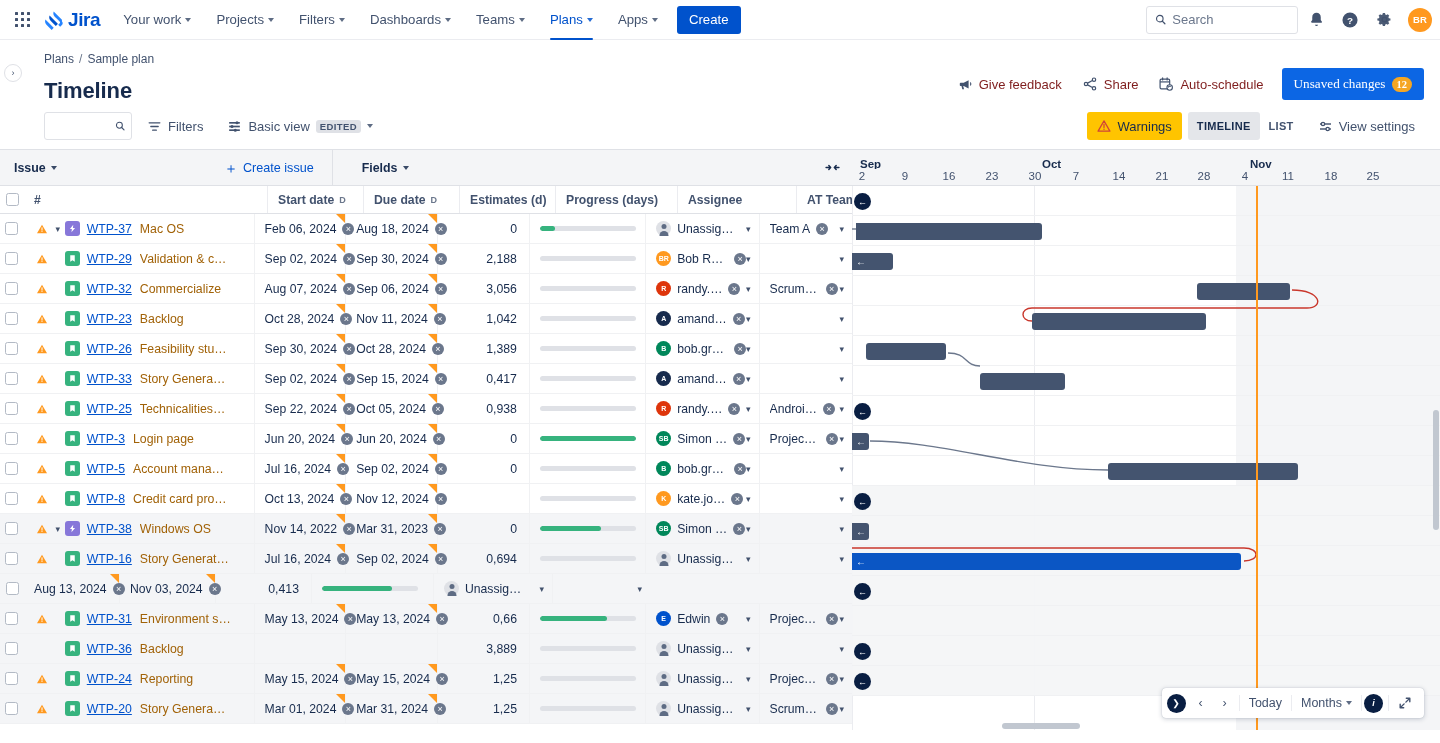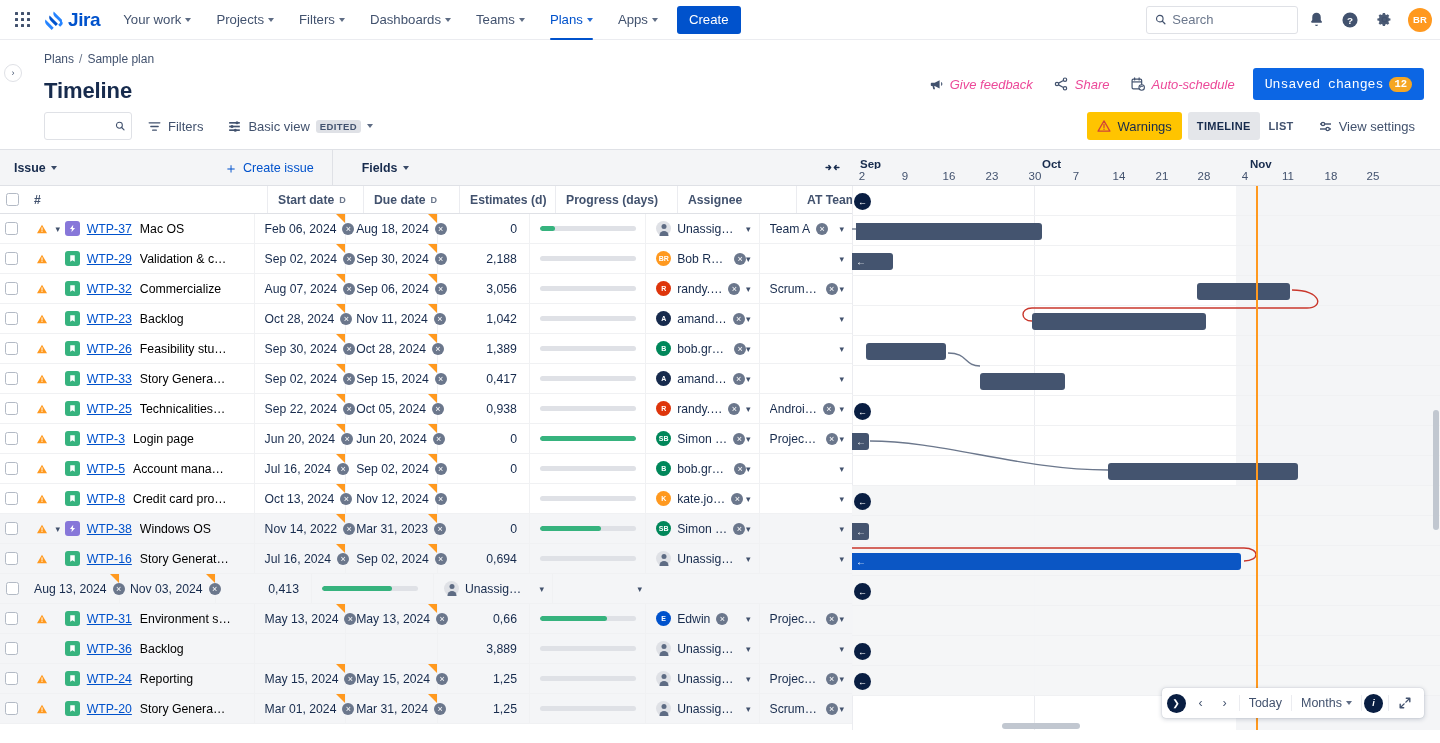--- a/index.html
+++ b/index.html
@@ -75,28 +75,28 @@
   .pagehead { padding: 12px 16px 0 44px; position: relative; }
   .breadcrumb { display: flex; align-items: center; gap: 5px; font-size: 12px; color: #42526e; }
   .breadcrumb a { color: #42526e; text-decoration: none; cursor: pointer; }
   .bcsep { color: #6b778c; }
   .titlerow { display: flex; align-items: flex-end; justify-content: space-between; margin-top: 2px; }
   .pagetitle { font-size: 22px; font-weight: 600; color: #172b4d; letter-spacing: -0.1px; }
   .headactions { display: flex; align-items: center; gap: 4px; padding-bottom: 4px; }
   .hbtn {
     display: flex; align-items: center; gap: 6px; height: 30px; padding: 0 8px;
     border: none; background: transparent; border-radius: 3px;
-    font-size: 13px; color: #ec4899; cursor: pointer;
-    font-family: "Liberation Sans", sans-serif; white-space: nowrap; font-style: italic;
+    font-size: 13px; color: #7f1d1d; cursor: pointer;
+    font-family: "Liberation Sans", sans-serif; white-space: nowrap;
   }
   .unsaved {
     display: flex; align-items: center; gap: 6px; height: 32px; padding: 12px 12px;
     background: #0c66e4; color: #fff; border: none; border-radius: 3px;
     font-size: 13.2px; font-weight: 500; cursor: pointer; margin-left: 6px;
-    font-family: Liberation Mono, monospace;
+    font-family: Liberation Serif, serif;
   }
   .badge-count {
     background: #f5a623; color: #fff; border-radius: 9px; min-width: 18px; height: 15px;
     font-size: 10.5px; font-weight: 700; display: flex; align-items: center; justify-content: center;
     padding: 0 5px;
   }
 
   
   .toolbar {
     display: flex; align-items: center; justify-content: space-between;
@@ -188,21 +188,21 @@
   .chk {
     width: 13px; height: 13px; border: 1.6px solid #b3bac5; border-radius: 2.5px;
     background: #fff; cursor: pointer;
   }
   .warnicon { width: 18px; display: flex; align-items: center; justify-content: center; flex: none; }
   .expander { width: 14px; display: flex; align-items: center; justify-content: center; color: #42526e; font-size: 9px; cursor: pointer; flex: none; }
   .typeicon { width: 15px; height: 15px; border-radius: 3px; display: flex; align-items: center; justify-content: center; flex: none; margin-right: 7px; }
   .ti-epic { background: #8777d9; }
   .ti-story { background: #36b37e; }
   .issuekey { color: #0052cc; text-decoration: underline; cursor: pointer; font-size: 12.3px; flex: none; margin-right: 8px; }
-  .issuesum { font-size: 12.3px; color: #000000; overflow: hidden; text-overflow: ellipsis; white-space: nowrap; }
+  .issuesum { font-size: 12.3px; color: #a16207; overflow: hidden; text-overflow: ellipsis; white-space: nowrap; }
   .epicrow .issuesum { font-weight: 400; }
 
   .corner-flag {
     position: absolute; top: 0; right: 0; width: 0; height: 0;
     border-top: 9px solid #ff991f; border-left: 9px solid transparent;
   }
   .datetext { font-size: 12.2px; color: #172b4d; white-space: nowrap; }
   .clearx {
     width: 12px; height: 12px; border-radius: 50%; background: #6b778c; color: #fff;
     font-size: 9px; line-height: 12px; text-align: center; margin-left: 6px; cursor: pointer;

